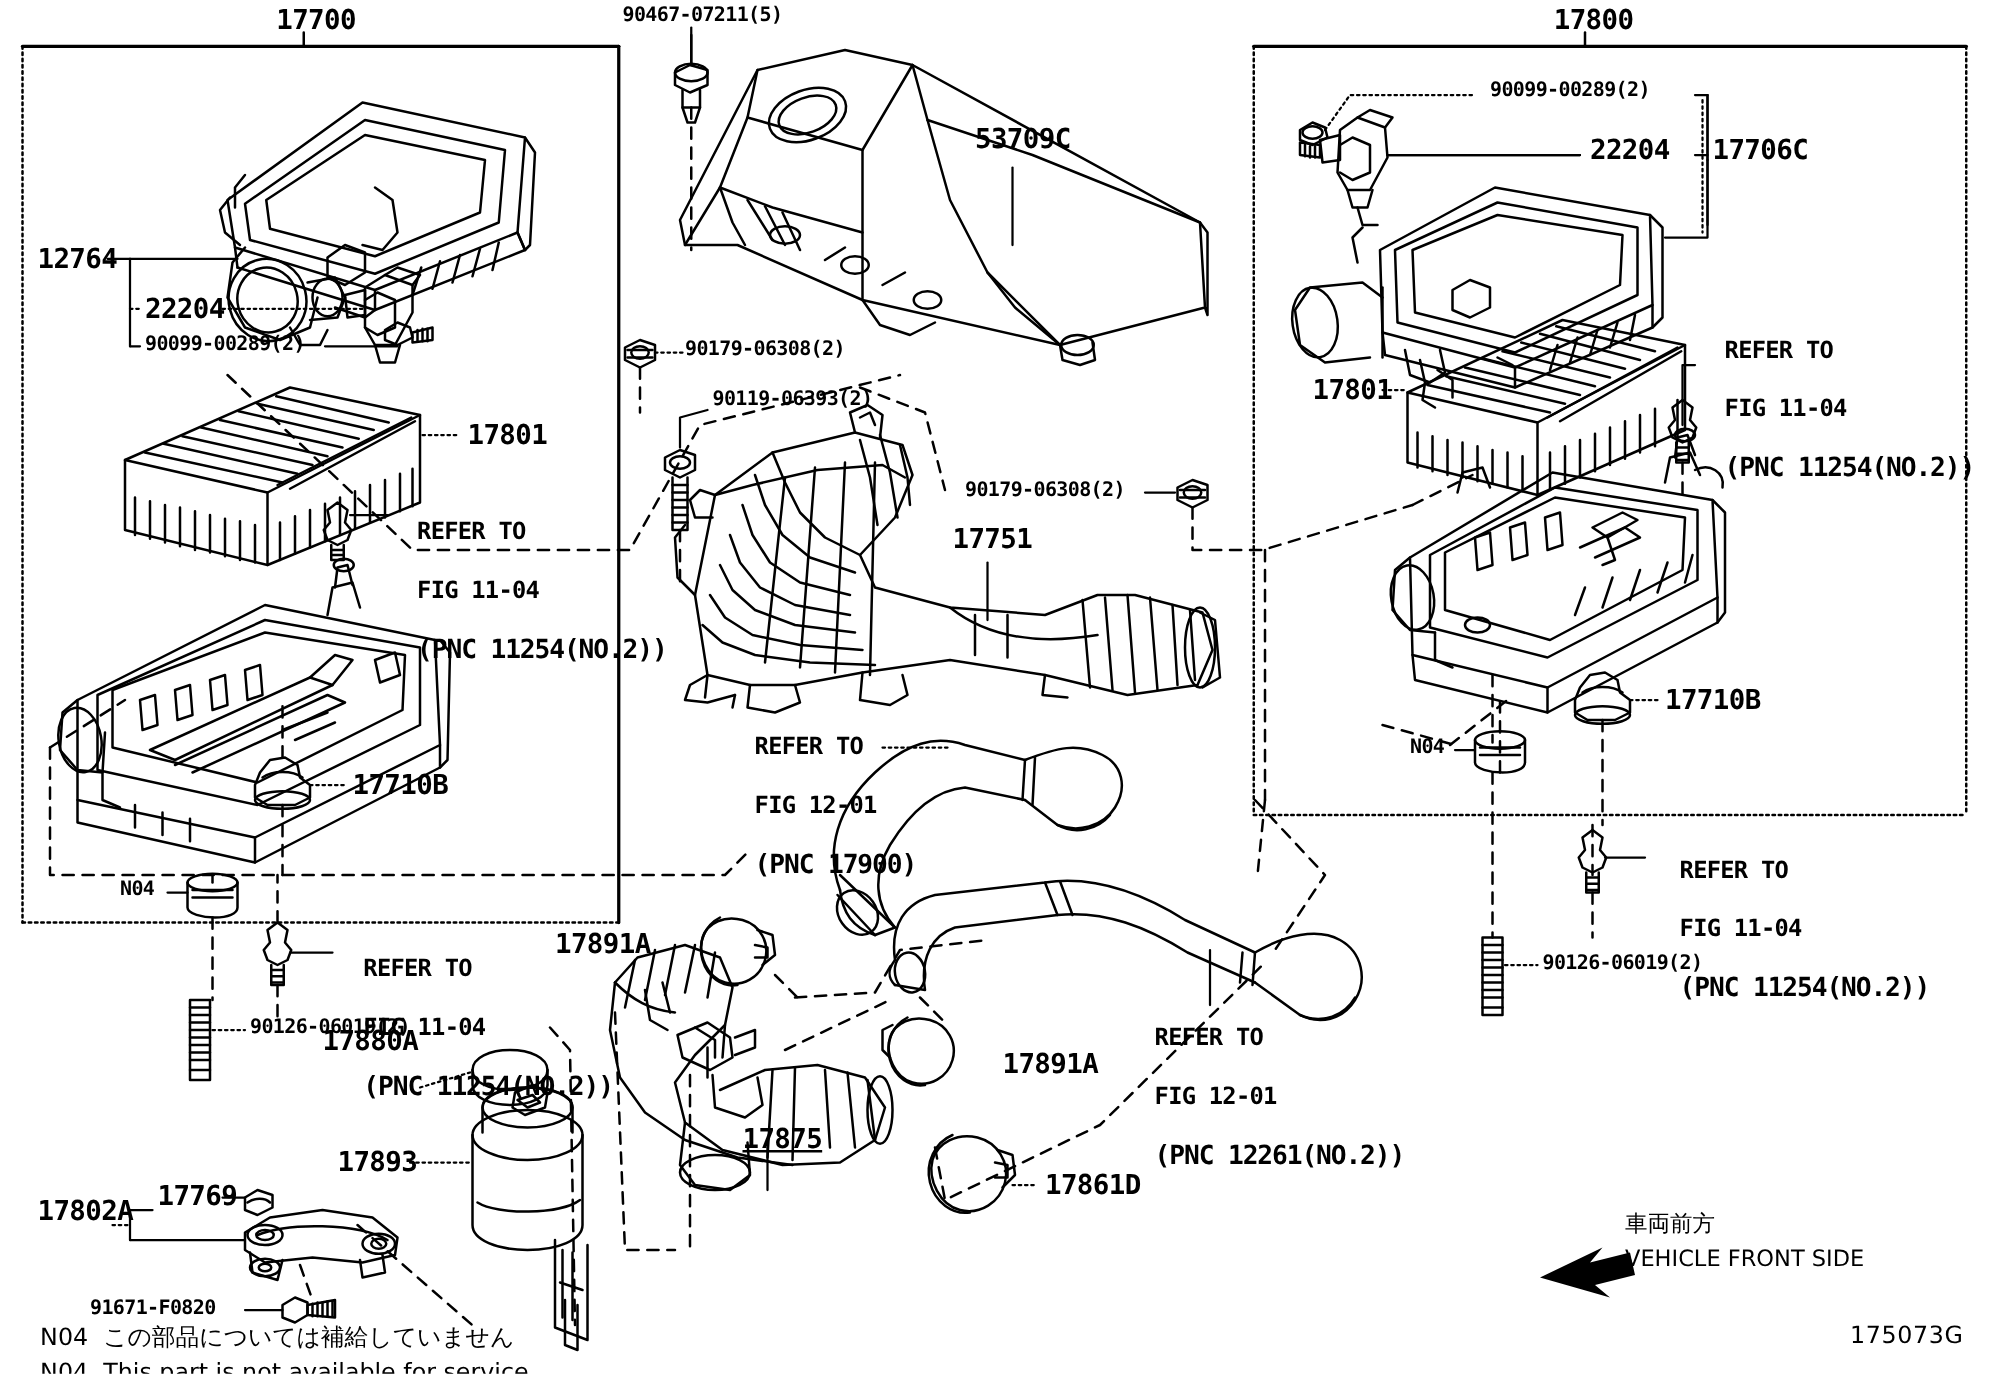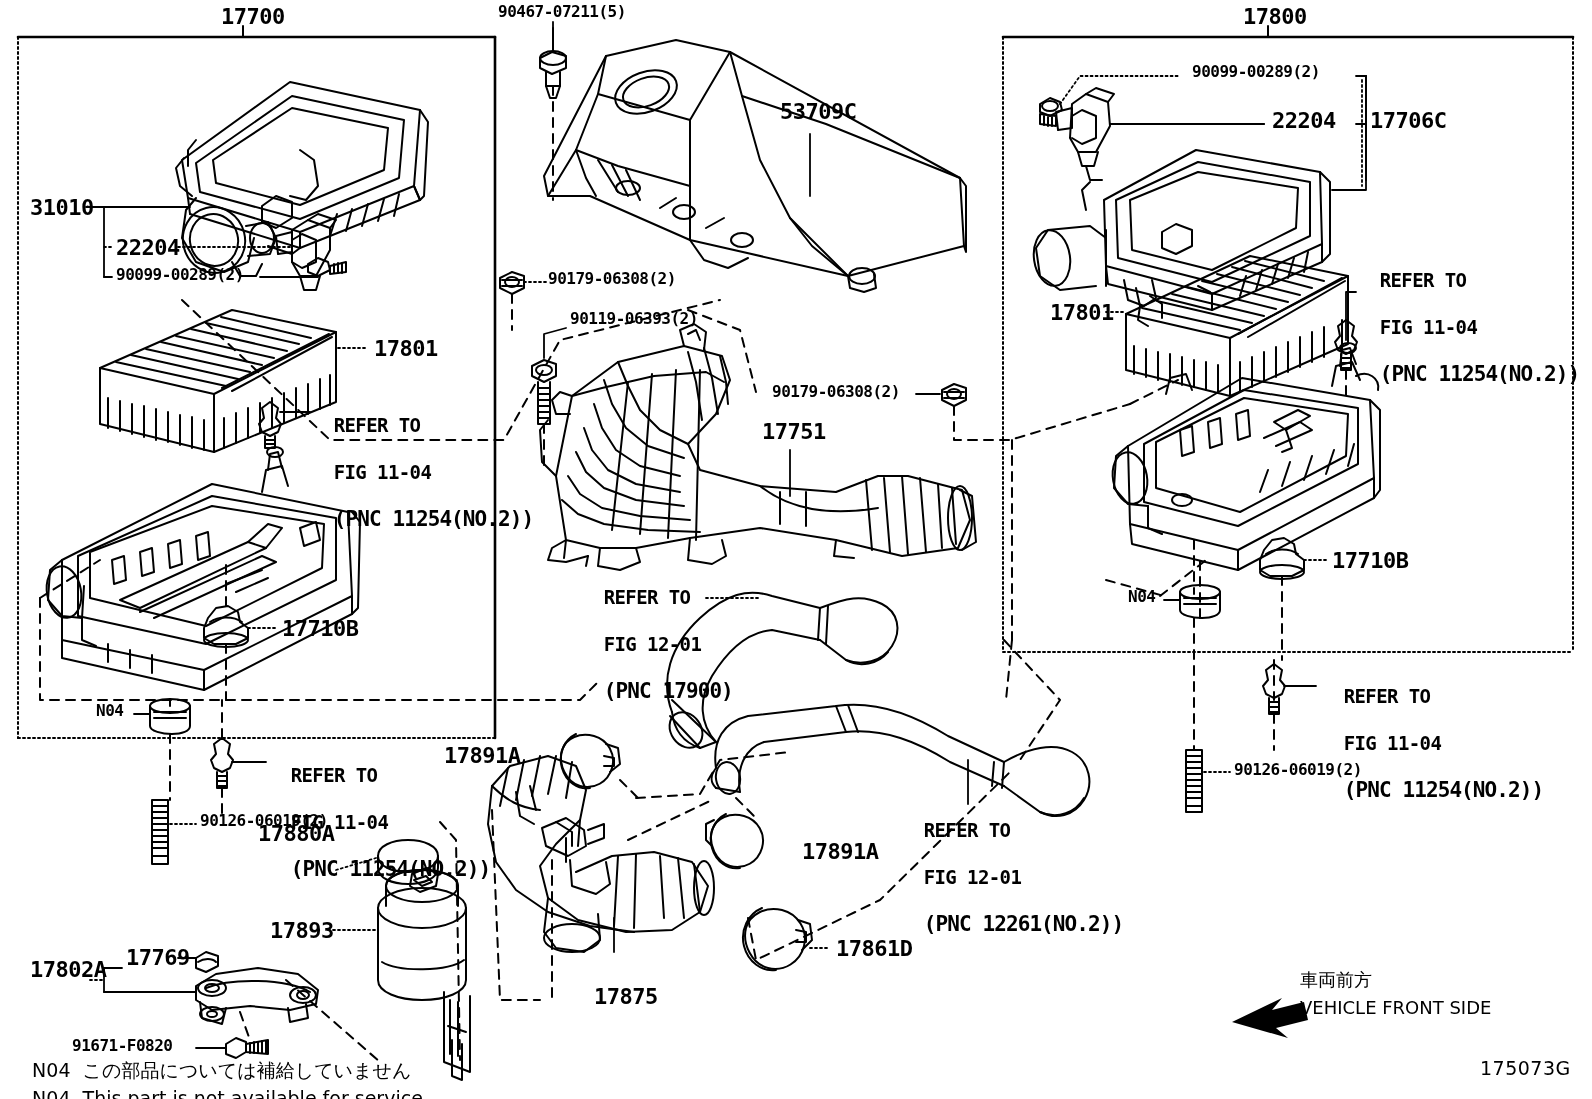--- a/index.html
+++ b/index.html
@@ -559,21 +559,21 @@
 
     <g fill="#000" stroke="none">
       <path d="M1232,1022 L1282,998 L1272,1010 L1304,1002 L1308,1020 L1276,1028 L1288,1038 Z"></path>
     </g>
   </g>
 </svg>
 
 <div class="lbl n22" style="left:221px;top:5px;">17700</div>
 <div class="lbl n22" style="left:1243px;top:5px;">17800</div>
 
-<div class="lbl n22" style="left:30px;top:196px;">31010</div>
+<div class="lbl n22" style="left:30px;top:196px;">12764</div>
 <div class="lbl n22" style="left:116px;top:236px;">22204</div>
 <div class="lbl n20" style="left:116px;top:267px;">90099-00289(2)</div>
 <div class="lbl n22" style="left:374px;top:337px;">17801</div>
 
 <div class="lbl refer" style="left:312px;top:391px;">
   <span>REFER TO</span><br>
   <span>FIG 11-04</span><br>
   <span class="pnc">(PNC 11254(NO.2))</span>
 </div>
 
@@ -615,21 +615,21 @@
 
 <div class="lbl n22" style="left:444px;top:744px;">17891A</div>
 <div class="lbl n22" style="left:802px;top:840px;">17891A</div>
 
 <div class="lbl refer" style="left:902px;top:796px;">
   <span>REFER TO</span><br>
   <span>FIG 12-01</span><br>
   <span class="pnc">(PNC 12261(NO.2))</span>
 </div>
 
-<div class="lbl n22" style="left:594px;top:985px;">17875</div>
+<div class="lbl n22" style="left:594px;top:900px;text-decoration:underline;">17875</div>
 <div class="lbl n22" style="left:836px;top:937px;">17861D</div>
 
 <div class="lbl n20" style="left:1192px;top:64px;">90099-00289(2)</div>
 <div class="lbl n22" style="left:1272px;top:109px;">22204</div>
 <div class="lbl n22" style="left:1370px;top:109px;">17706C</div>
 <div class="lbl n22" style="left:1050px;top:301px;">17801</div>
 
 <div class="lbl refer" style="left:1358px;top:246px;">
   <span>REFER TO</span><br>
   <span>FIG 11-04</span><br>

